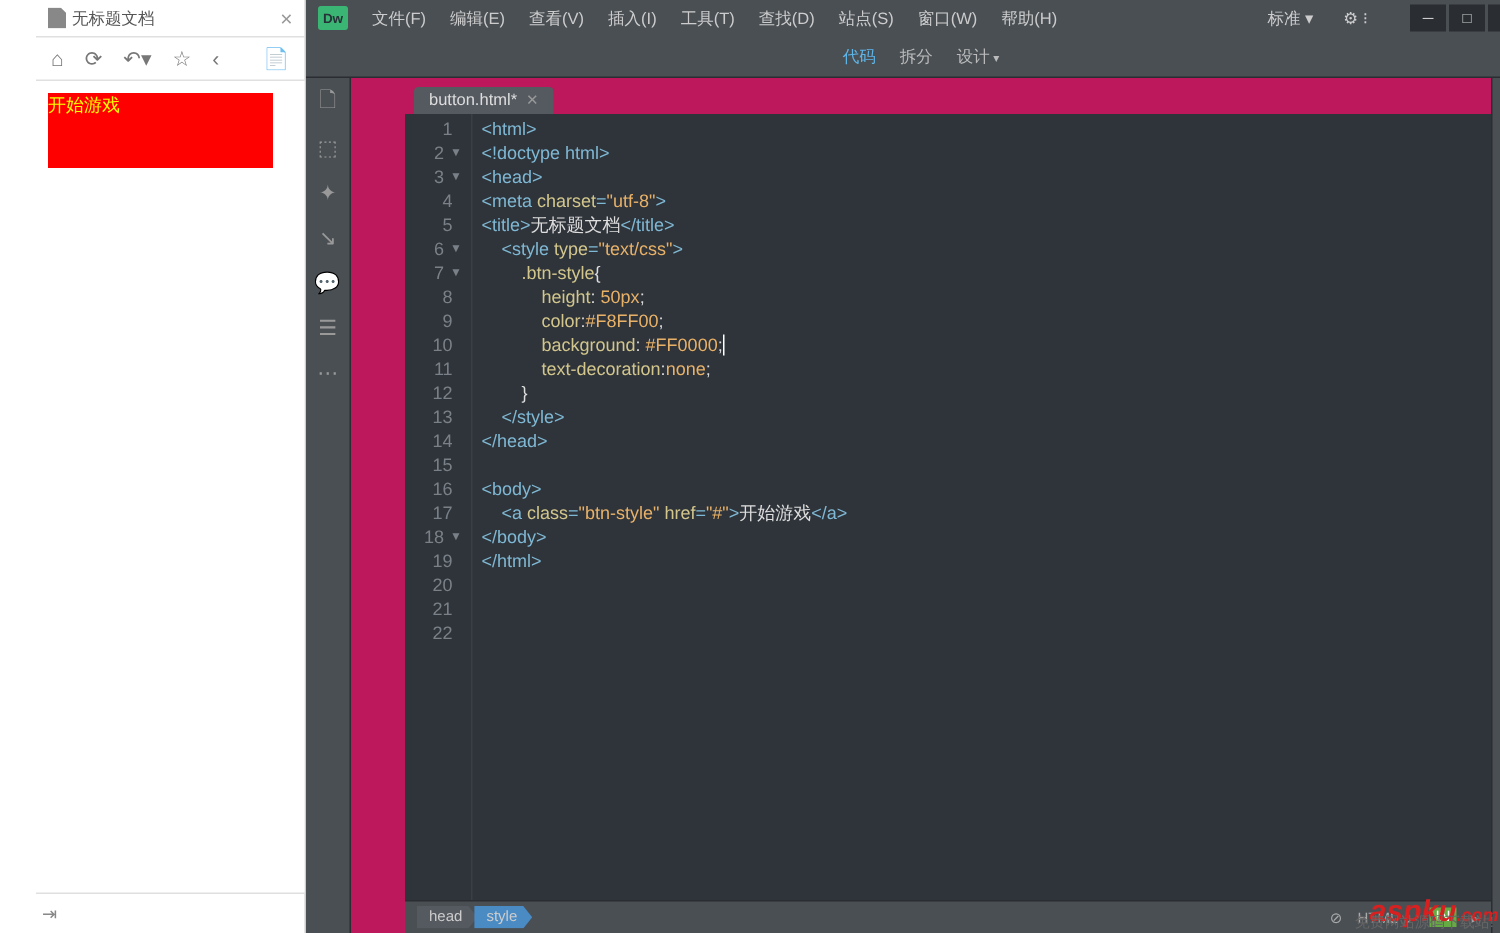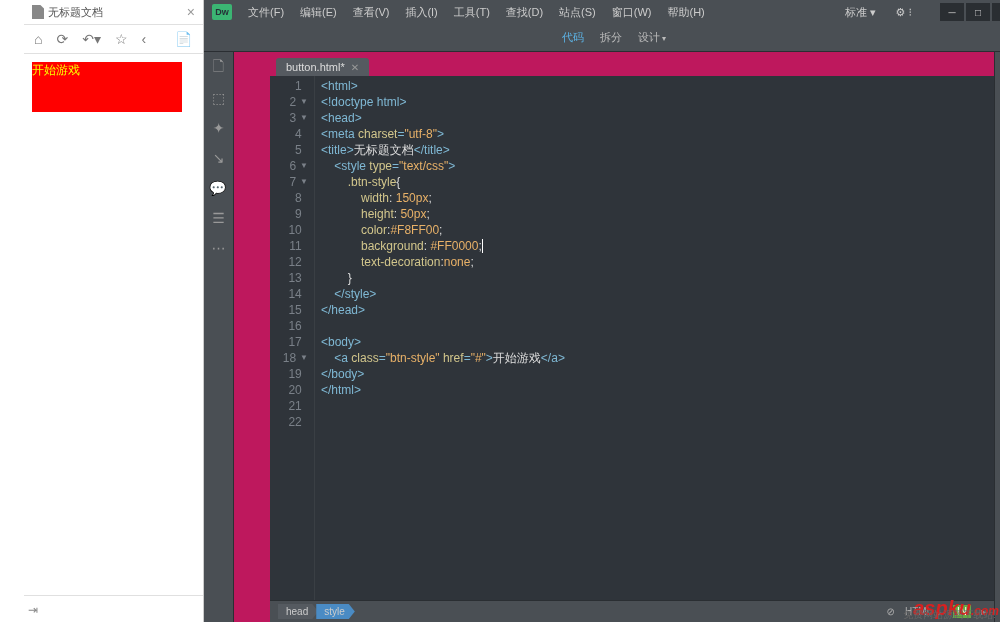--- a/index.html
+++ b/index.html
@@ -240,21 +240,20 @@
               </div>
             </div>
           <div class="code-content" id="code-content">
               <div class="code-line"><span class="tag">&lt;html&gt;</span></div>
               <div class="code-line"><span class="tag">&lt;!doctype html&gt;</span></div>
               <div class="code-line"><span class="tag">&lt;head&gt;</span></div>
               <div class="code-line"><span class="tag">&lt;meta </span><span class="attr">charset</span><span class="tag">=</span><span class="val">"utf-8"</span><span class="tag">&gt;</span></div>
               <div class="code-line"><span class="tag">&lt;title&gt;</span><span class="text">无标题文档</span><span class="tag">&lt;/title&gt;</span></div>
               <div class="code-line">    <span class="tag">&lt;style </span><span class="attr">type</span><span class="tag">=</span><span class="val">"text/css"</span><span class="tag">&gt;</span></div>
               <div class="code-line">        <span class="prop">.btn-style</span><span class="text">{</span></div>
-              <div class="code-line">            <span class="prop">width</span><span class="text">: </span><span class="pval">150px</span><span class="text">;</span></div>
               <div class="code-line">            <span class="prop">height</span><span class="text">: </span><span class="pval">50px</span><span class="text">;</span></div>
               <div class="code-line">            <span class="prop">color</span><span class="text">:</span><span class="pval">#F8FF00</span><span class="text">;</span></div>
               <div class="code-line">            <span class="prop">background</span><span class="text">: </span><span class="pval">#FF0000</span><span class="text">;</span><span class="cursor"></span></div>
               <div class="code-line">            <span class="prop">text-decoration</span><span class="text">:</span><span class="pval">none</span><span class="text">;</span></div>
               <div class="code-line">        <span class="text">}</span></div>
               <div class="code-line">    <span class="tag">&lt;/style&gt;</span></div>
               <div class="code-line"><span class="tag">&lt;/head&gt;</span></div>
               <div class="code-line"></div>
               <div class="code-line"><span class="tag">&lt;body&gt;</span></div>
               <div class="code-line">    <span class="tag">&lt;a </span><span class="attr">class</span><span class="tag">=</span><span class="val">"btn-style"</span><span class="tag"> </span><span class="attr">href</span><span class="tag">=</span><span class="val">"#"</span><span class="tag">&gt;</span><span class="text">开始游戏</span><span class="tag">&lt;/a&gt;</span></div>

